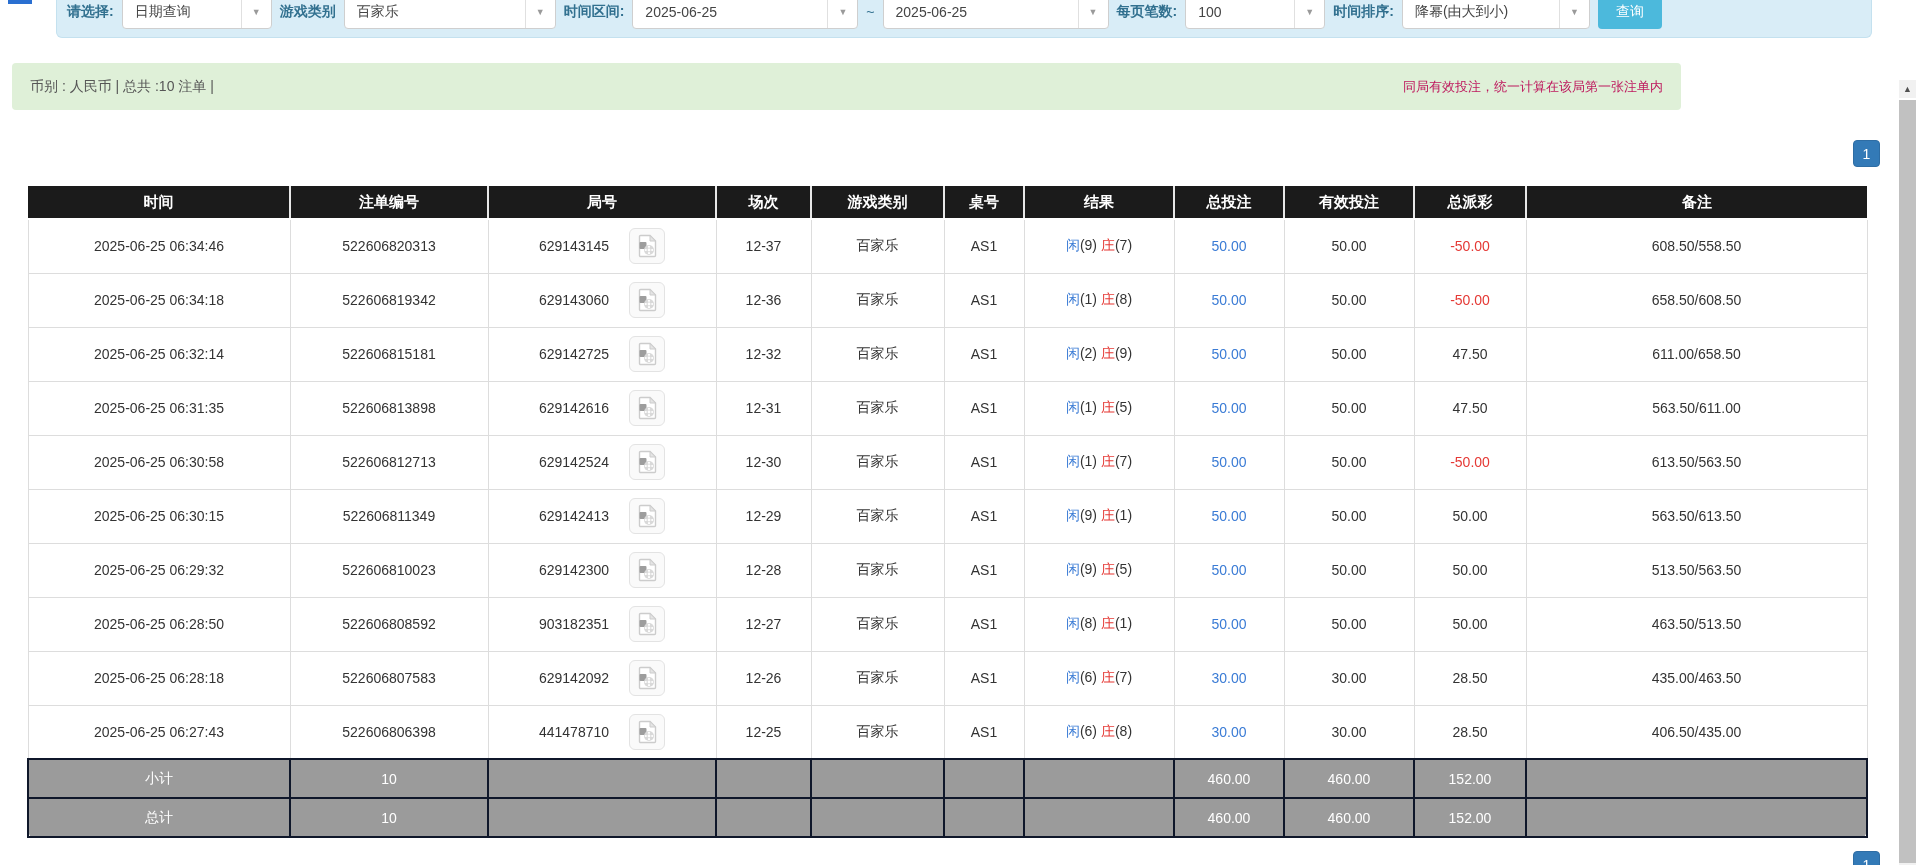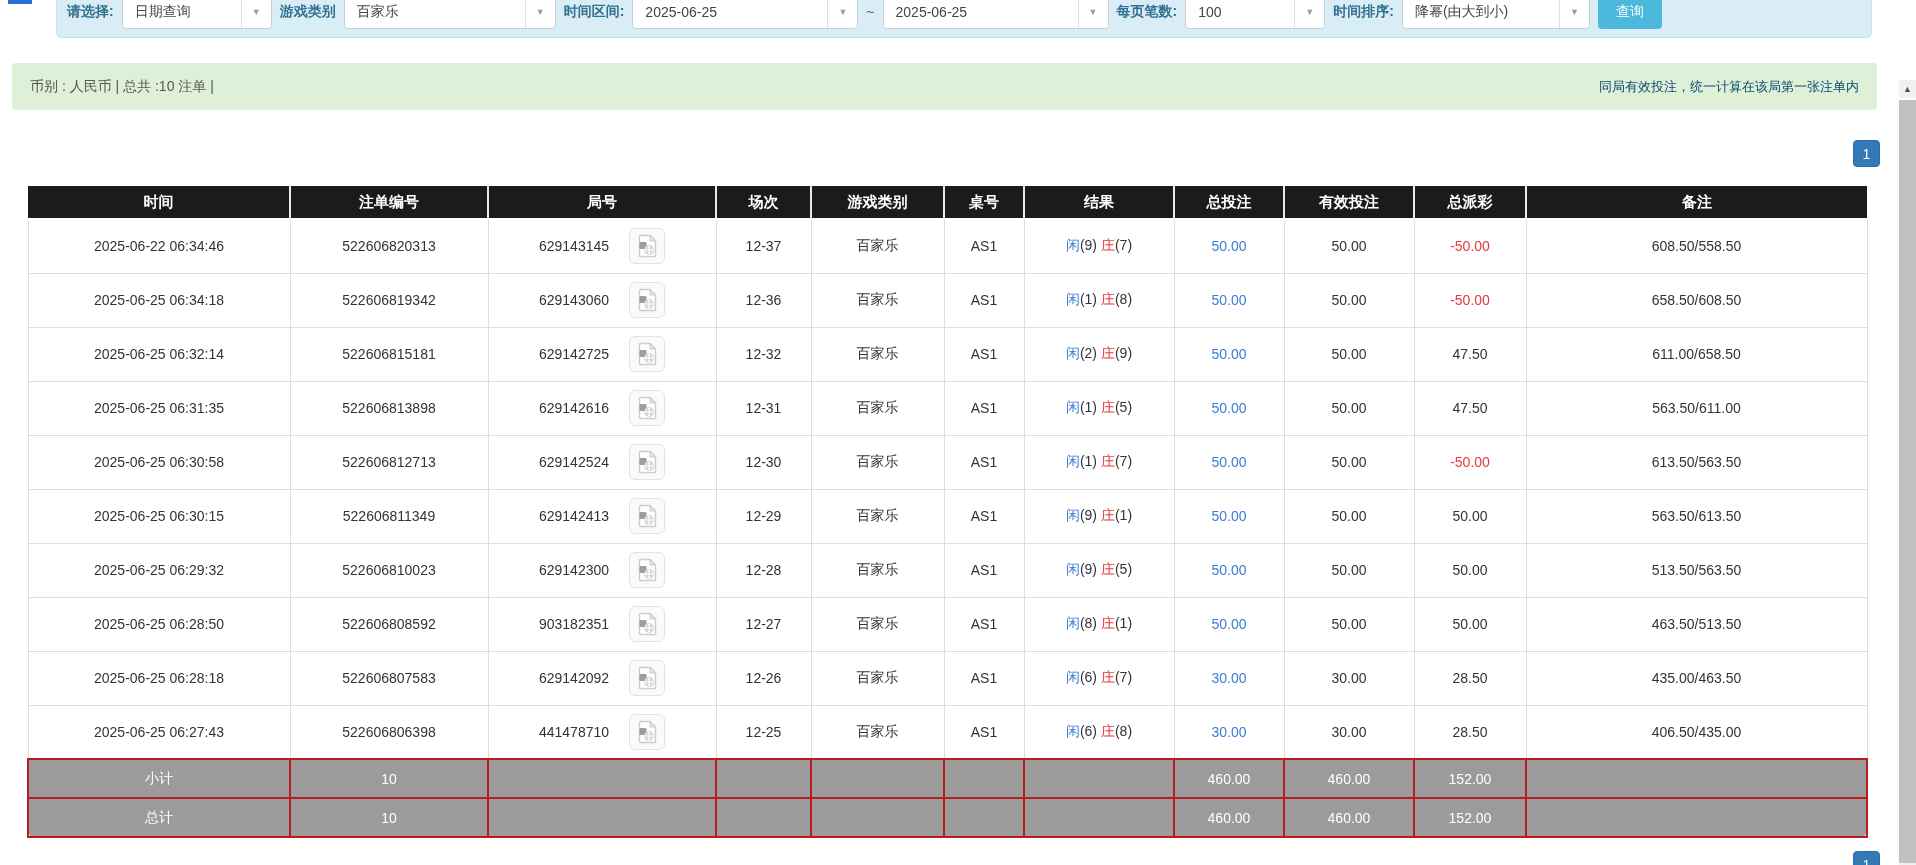--- a/index.html
+++ b/index.html
@@ -33,26 +33,26 @@
     align-items:center; justify-content:center; color:#9a9a9a; font-size:9px;
   }
   .f-tilde { color:#31708f; font-size:14px; }
   .search-btn {
     background:#4cb9dc; color:#fff; border:none; border-radius:4px;
     height:34px; padding:0 18px; font-size:14px; cursor:pointer;
   }
 
   
   .summary-bar {
-    position:absolute; top:63px; left:12px; width:1865px; height:47px;
+    position:absolute; top:63px; left:12px; width:1669px; height:47px;
     background:#dff0d8; border-radius:4px;
     display:flex; align-items:center; justify-content:space-between; padding:0 18px;
   }
   .summary-left { color:#565656; font-size:14px; }
-  .summary-notice { color:#0c4a6e; font-size:13px; }
+  .summary-notice { color:#be185d; font-size:13px; }
 
   
   .pager { position:absolute; width:27px; height:27px; background:#337ab7; border:1px solid #2e6da4;
     border-radius:4px; color:#fff; font-size:14px; display:flex; align-items:center; justify-content:center; cursor:pointer; }
   .pager-top { top:140px; left:1853px; }
   .pager-bottom { top:851px; left:1853px; }
 
   
   table.bets {
     position:absolute; top:186px; left:27px; width:1839px;
@@ -71,21 +71,21 @@
     width:36px; height:36px; background:#fafafa; border:1px solid #e3e3e3; border-radius:6px;
     display:inline-flex; align-items:center; justify-content:center; cursor:pointer; padding:0;
   }
   .res-player { color:#3a7bd5; }
   .res-banker { color:#e53935; }
   .res-score { color:#333; }
   .bet-link { color:#3a7bd5; cursor:pointer; }
   .neg { color:#e53935; }
 
   table.bets tr.foot td {
-    background:#9b9b9b; color:#fff; height:39px; border:2px solid #b91c1c; font-size:14px;
+    background:#9b9b9b; color:#fff; height:39px; border:2px solid #0f172a; font-size:14px;
   }
   table.bets tr.foot-last td:first-child { border-bottom-left-radius:6px; }
   table.bets tr.foot-last td:last-child  { border-bottom-right-radius:6px; }
 
   
   .scrollbar { position:absolute; right:0; top:80px; width:17px; height:785px; background:#f1f1f1; }
   .scrollbar .up-btn { height:18px; display:flex; align-items:center; justify-content:center;
     color:#505050; font-size:9px; background:#f1f1f1; }
   .scrollbar .thumb { background:#c1c1c1; height:765px; border-top:2px solid #fff; }
 </style>
@@ -161,21 +161,21 @@
       <th>桌号</th>
       <th>结果</th>
       <th>总投注</th>
       <th>有效投注</th>
       <th>总派彩</th>
       <th>备注</th>
     </tr>
   </thead>
   <tbody id="tbody">
       <tr>
-        <td>2025-06-22 06:34:46</td>
+        <td>2025-06-25 06:34:46</td>
         <td>522606820313</td>
         <td><span class="round-wrap">
             <span>629143145</span>
             <button class="video-btn">
               <svg width="21" height="24" viewBox="0 0 21 24">
                 <path d="M3.5 1.5h9.5l5.5 5.5v14.5a1 1 0 0 1-1 1h-14a1 1 0 0 1-1-1v-19a1 1 0 0 1 1-1z" fill="#ffffff" stroke="#cccccc" stroke-width="1.4"></path>
                 <path d="M13 1.5v5.5h5.5z" fill="#e4e4e4" stroke="#cccccc" stroke-width="1"></path>
                 <rect x="2.5" y="8" width="7" height="7" rx="1" fill="#9d9d9d"></rect>
                 <circle cx="12" cy="16" r="5" fill="#d9d9d9"></circle>
                 <circle cx="12" cy="16" r="1.4" fill="#ffffff"></circle>

